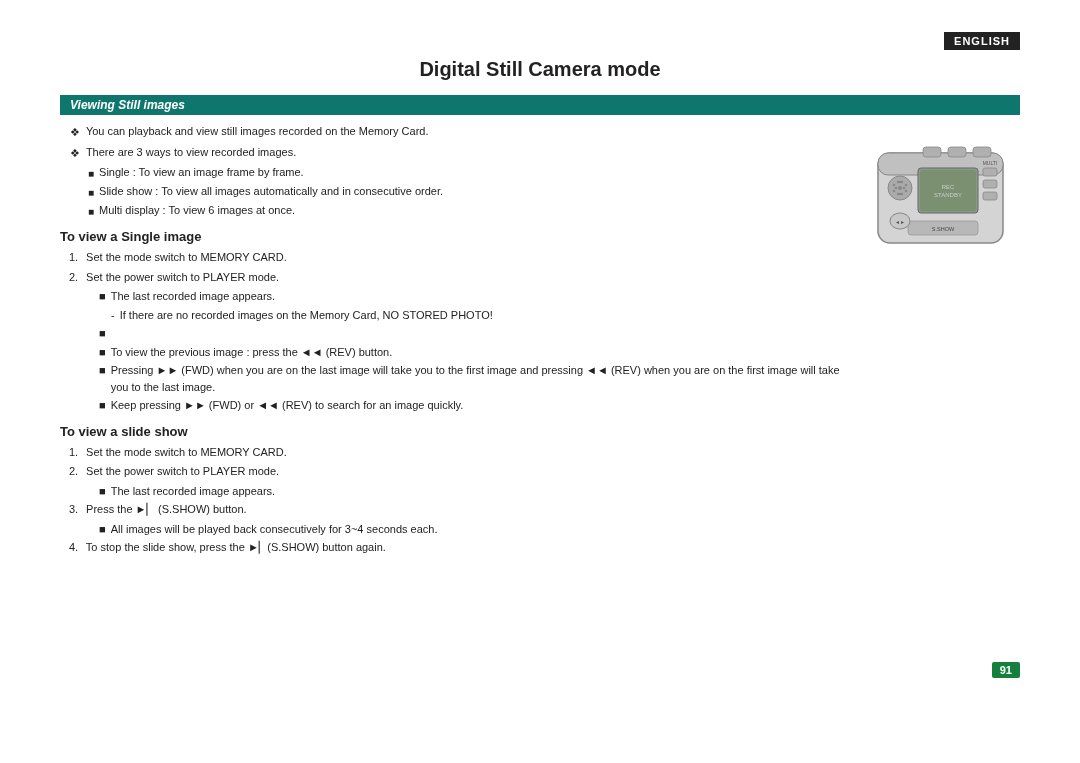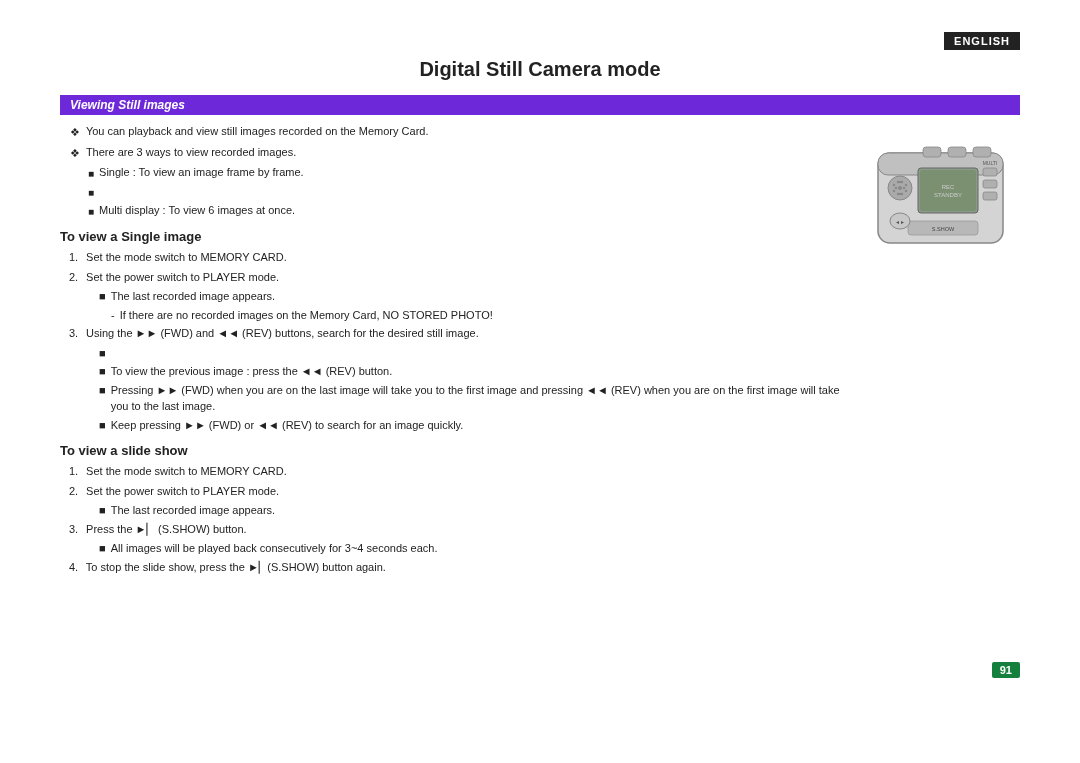--- a/index.html
+++ b/index.html
@@ -30,21 +30,21 @@
       letter-spacing: 1px;
     }
     .page-title {
       font-size: 20px;
       font-weight: bold;
       margin-bottom: 14px;
       margin-top: 18px;
       text-align: center;
     }
     .section-header {
-      background: #6d28d9;
+      background: #0f766e;
       color: #fff;
       font-size: 12px;
       font-weight: bold;
       font-style: italic;
       padding: 3px 10px;
       margin-bottom: 8px;
     }
     .content-area {
       display: flex;
       flex-direction: row;
@@ -166,20 +166,21 @@
         <span class="diamond">❖</span>
         <span>There are 3 ways to view recorded images.</span>
       </div>
 
       <div class="bullet-square">
         <span class="sq">■</span>
         <span>Single : To view an image frame by frame.</span>
       </div>
       <div class="bullet-square">
         <span class="sq">■</span>
+        <span>Slide show : To view all images automatically and in consecutive order.</span>
       </div>
       <div class="bullet-square">
         <span class="sq">■</span>
         <span>Multi display : To view 6 images at once.</span>
       </div>
 
       <div class="subheading">To view a Single image</div>
 
       <div class="numbered-list">
         <div class="numbered-item">
@@ -190,24 +191,20 @@
           <span class="num">2.</span>
           <span>Set the power switch to PLAYER mode.</span>
         </div>
         <div class="sub-bullet">
           <span class="sq">■</span>
           <span>The last recorded image appears.</span>
         </div>
         <div class="sub-dash">
           <span>-</span>
           <span>If there are no recorded images on the Memory Card, NO STORED PHOTO!</span>
-        </div>
-        <div class="numbered-item">
-          <span class="num">3.</span>
-          <span>Using the ►► (FWD) and ◄◄ (REV) buttons, search for the desired still image.</span>
         </div>
         <div class="sub-bullet">
           <span class="sq">■</span>
         </div>
         <div class="sub-bullet">
           <span class="sq">■</span>
           <span>To view the previous image : press the ◄◄ (REV) button.</span>
         </div>
         <div class="sub-bullet">
           <span class="sq">■</span>

